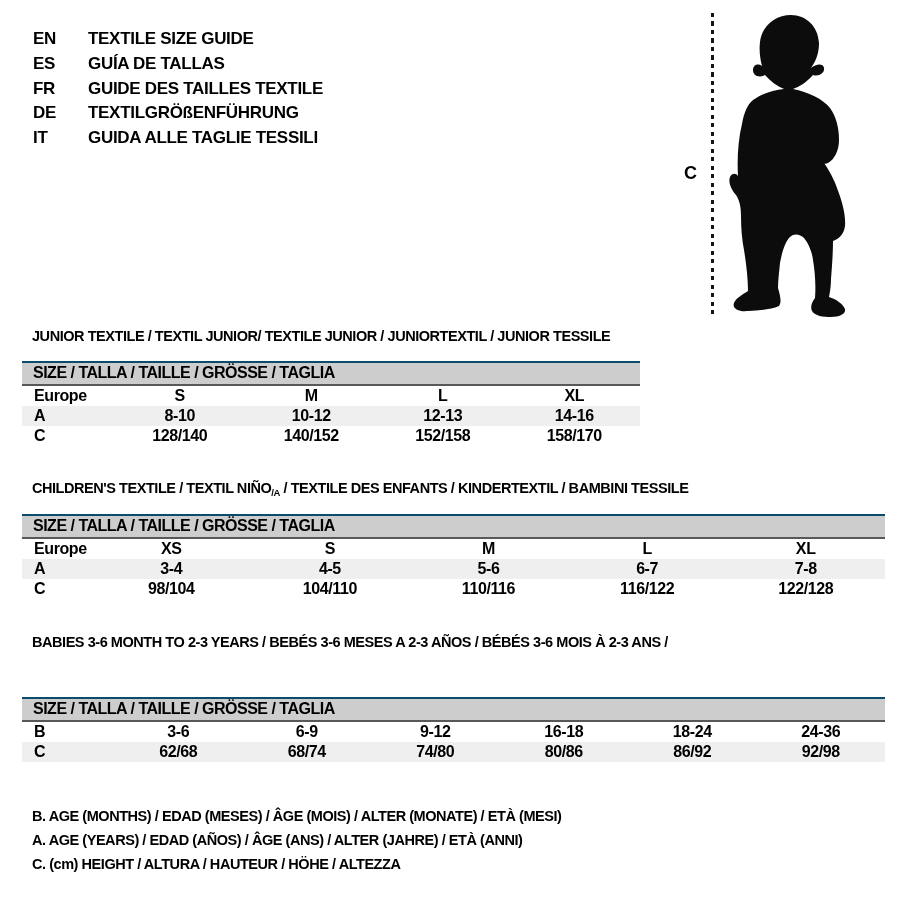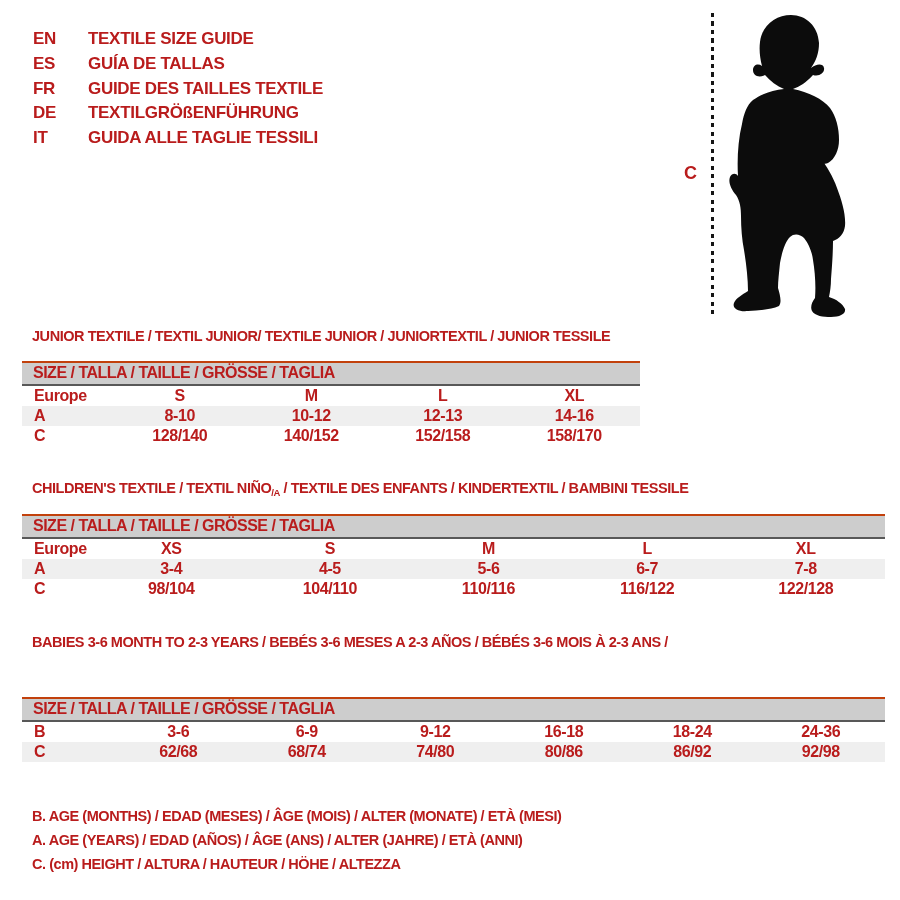--- a/index.html
+++ b/index.html
@@ -1,18 +1,18 @@
 <!DOCTYPE html>
 <html><head>
 <meta charset="utf-8">
 <style>
   html,body{margin:0;padding:0;background:#fff;}
   .page{
     position:relative;width:900px;height:900px;background:#ffffff;overflow:hidden;
-    font-family:"Liberation Sans","DejaVu Sans",sans-serif;color:#b91c1c;
+    font-family:"Liberation Sans","DejaVu Sans",sans-serif;color:#000000;
   }
   
   .lang{position:absolute;left:33px;top:27px;}
   .lang-row{display:flex;height:24.7px;align-items:center;font-weight:700;font-size:17px;letter-spacing:-0.3px;}
   .lang-code{width:55px;}
   .lang-label{white-space:nowrap;}
   
   .measure-line{
     position:absolute;left:711px;top:13px;width:3px;height:305px;
     background:repeating-linear-gradient(to bottom,#151515 0 4px,transparent 4px 8.5px);
@@ -25,21 +25,21 @@
   .t2-title{top:477px;}
   .t3-title{top:631px;}
   .subscript{font-size:9.5px;vertical-align:-3px;}
   
   .tbl{position:absolute;left:22px;}
   .t1-tbl{top:361px;width:618px;}
   .t2-tbl{top:514px;width:863px;}
   .t3-tbl{top:697px;width:863px;}
   .size-bar{
     box-sizing:border-box;height:25px;background:#cdcdcd;
-    border-top:2px solid #c2410c;border-bottom:2px solid #585858;
+    border-top:2px solid #0c4a6e;border-bottom:2px solid #585858;
     font-weight:700;font-size:16px;letter-spacing:-0.5px;
     line-height:20px;padding-left:11px;
   }
   .trow{display:grid;height:20px;align-items:center;font-weight:700;font-size:16px;letter-spacing:-0.4px;}
   .trow.shaded{background:#efefef;}
   .g4{grid-template-columns:92px repeat(4,1fr);}
   .g5{grid-template-columns:70px repeat(5,1fr);}
   .g6{grid-template-columns:92px repeat(6,1fr);}
   .lbl{padding-left:12px;text-align:left;}
   .val{text-align:center;}

